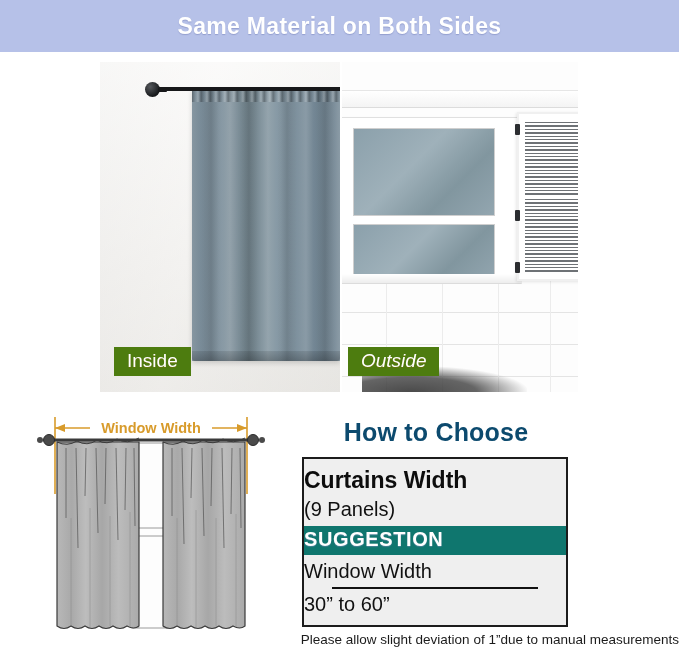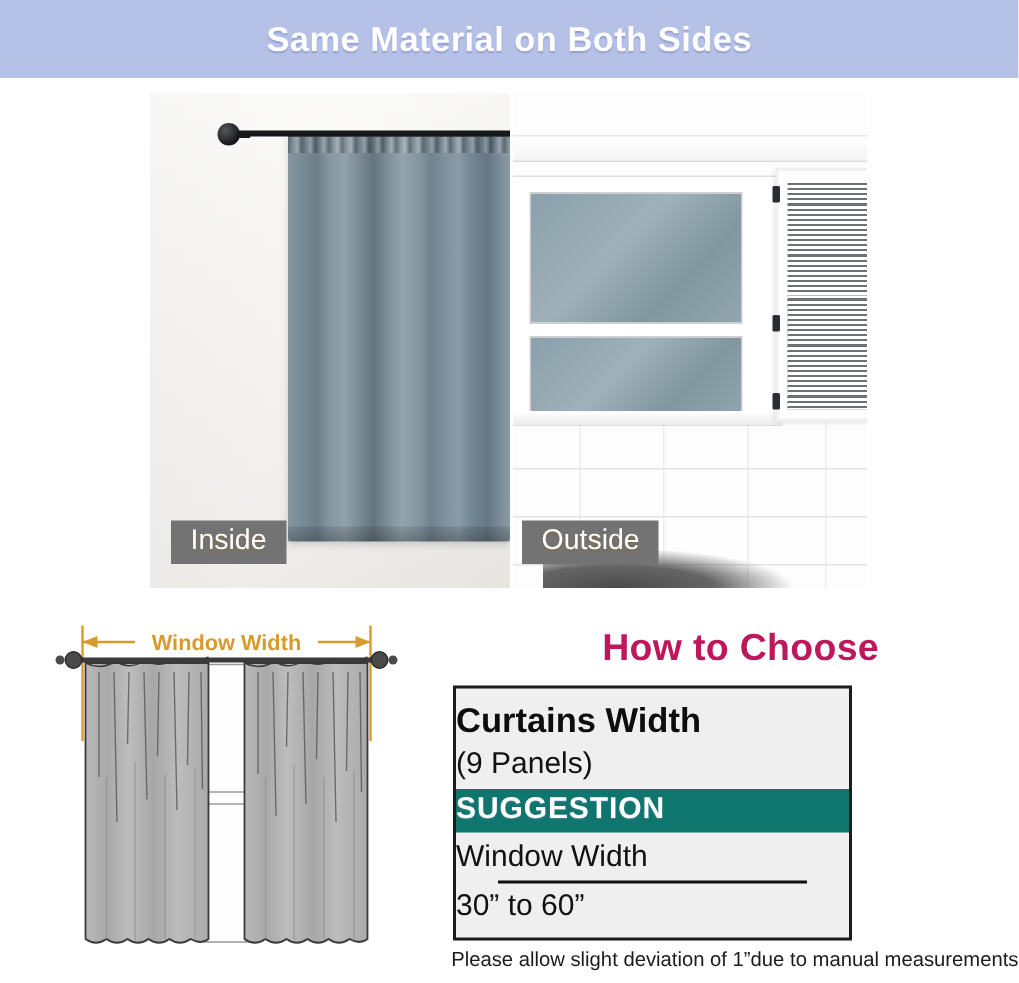--- a/index.html
+++ b/index.html
@@ -19,21 +19,21 @@
   #header-title{
     color:#ffffff;font-size:23px;font-weight:bold;letter-spacing:0.3px;
     text-shadow:0 1px 1px rgba(120,132,185,.55);
     white-space:nowrap;
   }
   
   #photo-row{position:absolute;left:0;top:62px;width:679px;height:330px;}
 
   .photo{position:absolute;top:0;height:330px;overflow:hidden;}
   #photo-inside{left:100px;width:240px;background:#f2f2f1;}
-  #photo-outside{left:342px;width:236px;background:#fbfbfb;}
+  #photo-outside{left:342px;width:236px;background:#fbfbfb;font-style:italic;}
 
   
   .wall-inside{
     position:absolute;inset:0;
     background:
       linear-gradient(100deg,#efeeec 0%,#f6f5f3 40%,#ebeae7 100%);
   }
   .wall-inside:after{
     content:"";position:absolute;left:0;top:0;width:100%;height:100%;
     background:linear-gradient(180deg,rgba(255,255,255,.55),rgba(222,220,216,.35));
@@ -125,37 +125,37 @@
   }
   .bush{
     position:absolute;left:20px;bottom:0;width:165px;height:26px;
     background:radial-gradient(ellipse at 30% 100%,#2b2b2b 0%,#4a4a4a 40%,rgba(255,255,255,0) 72%);
     opacity:.85;
   }
 
   
   .caption{
     position:absolute;z-index:9;
-    background:#737373;color:#ffffff;
+    background:#4d7c0f;color:#ffffff;
     font-size:19px;font-weight:normal;
     padding:3px 13px 4px 13px;
     white-space:nowrap;
     text-shadow:0 1px 1px rgba(160,100,0,.35);
   }
   #caption-inside{left:14px;bottom:16px;}
   #caption-outside{left:6px;bottom:16px;}
 
   
   #diagram{position:absolute;left:22px;top:398px;width:258px;height:245px;}
   #diagram svg{display:block;}
 
   
   #choose-block{position:absolute;left:286px;top:418px;width:300px;}
   #choose-title{
-    text-align:right;color:#be185d;font-size:25px;font-weight:bold;
+    text-align:center;color:#0c4a6e;font-size:25px;font-weight:bold;
     letter-spacing:.2px;margin:0 0 6px 0;
   }
   #size-table{
     position:absolute;left:16px;top:39px;width:266px;
     border:2px solid #1c1c1c;background:#efefef;
     box-sizing:border-box;
   }
   .t-row{text-align:left;padding:1px 0 3px 0;}
   #row-curtains-width{font-size:23px;font-weight:bold;color:#0d0d0d;padding-top:8px;}
   #row-size{font-size:20px;color:#111;padding-top:1px;}

